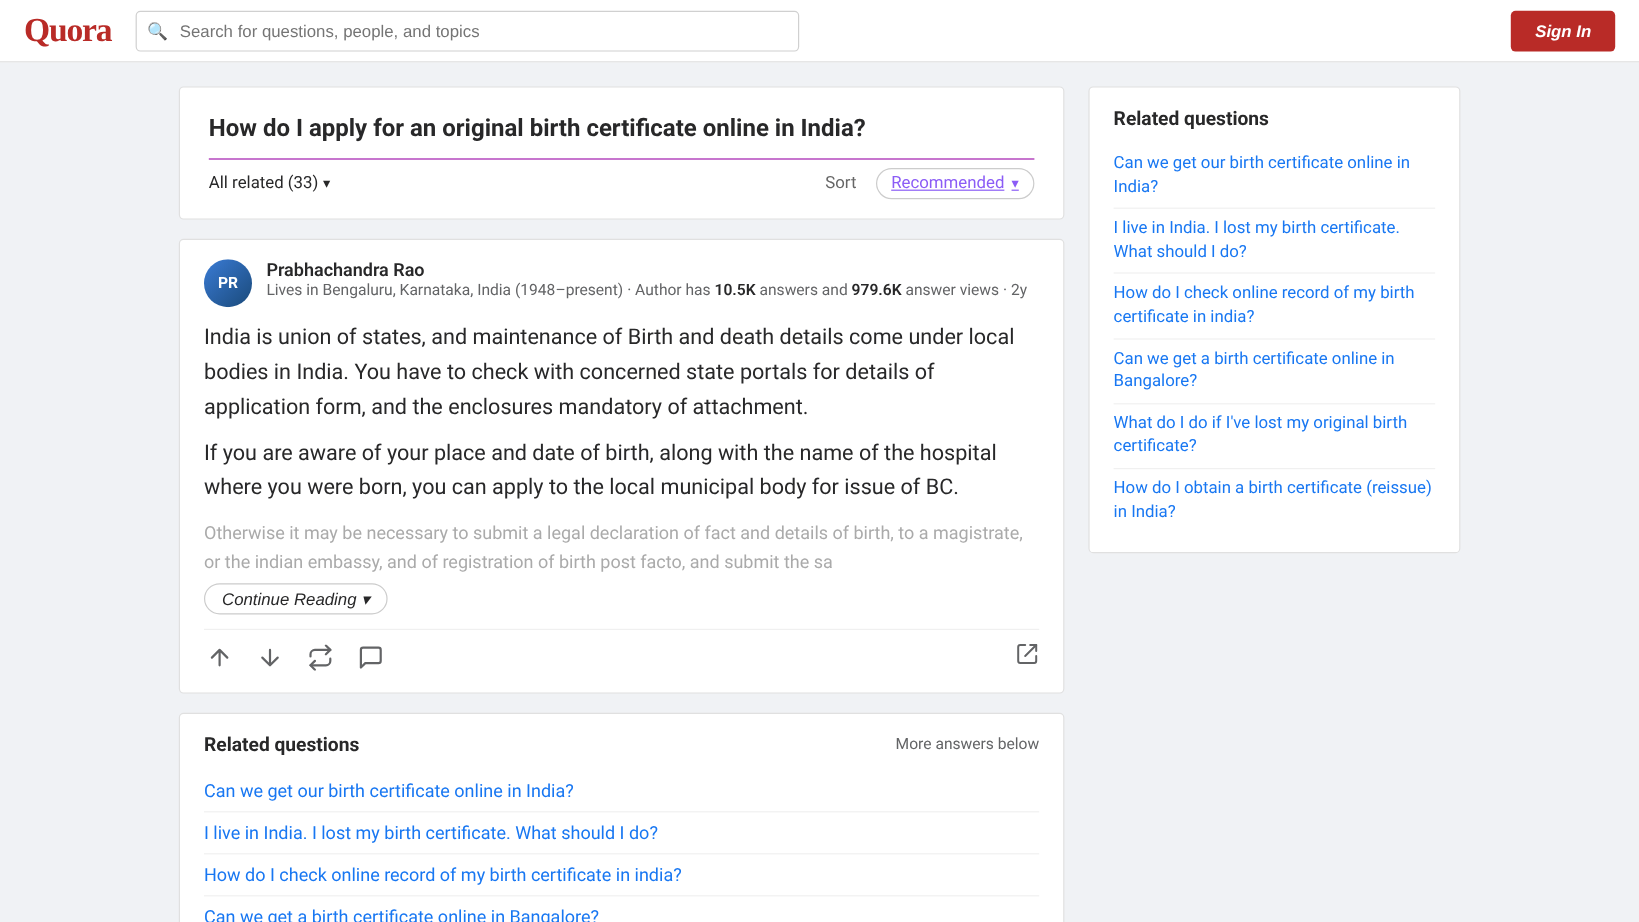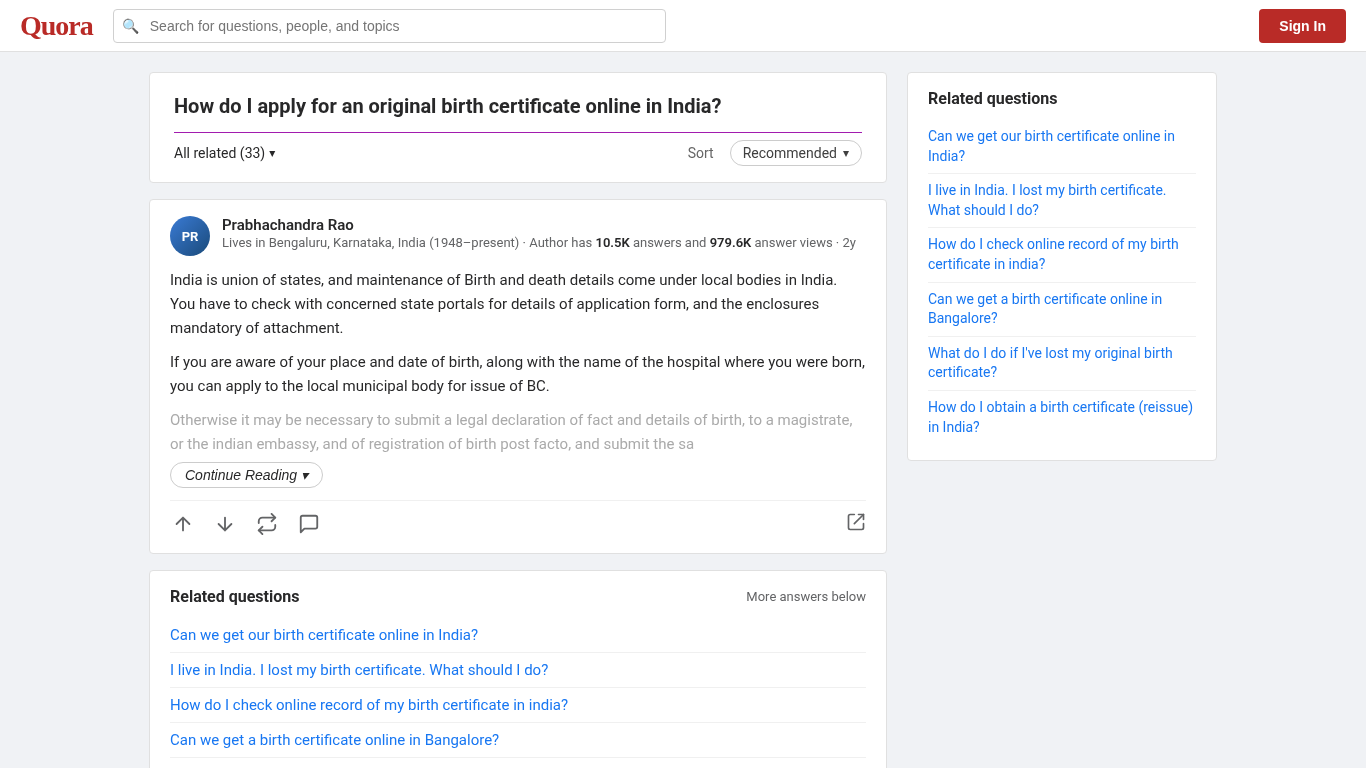--- a/index.html
+++ b/index.html
@@ -58,20 +58,21 @@
     .header-spacer { flex: 1; }
     .sign-in-btn {
       background: #b92b27;
       color: #fff;
       border: none;
       border-radius: 4px;
       padding: 9px 20px;
       font-size: 14px;
       font-weight: 600;
       cursor: pointer;
+      font-style: italic;
     }
 
     
     .page-body {
       max-width: 1100px;
       margin: 0 auto;
       padding: 20px 16px;
       display: flex;
       gap: 20px;
       align-items: flex-start;
@@ -121,23 +122,24 @@
       margin-right: 8px;
     }
     .sort-dropdown {
       display: flex;
       align-items: center;
       gap: 6px;
       border: 1px solid #ccc;
       border-radius: 20px;
       padding: 4px 12px;
       font-size: 14px;
-      color: #404040;
-      cursor: pointer;
-      background: #fff;
+      color: #8b5cf6;
+      cursor: pointer;
+      background: #fff;
+      text-decoration: underline;
     }
     .sort-dropdown .chevron { font-size: 12px; }
 
     
     .answer-card {
       background: #fff;
       border: 1px solid #e0e0e0;
       border-radius: 4px;
       padding: 16px 20px;
       margin-bottom: 0;
@@ -180,21 +182,21 @@
       color: #282829;
     }
     .author-bio {
       font-size: 13px;
       color: #636466;
       line-height: 1.4;
     }
     .author-bio strong { color: #282829; font-weight: 600; }
 
     .answer-text {
-      font-size: 15px;
+      font-size: 18px;
       color: #282829;
       line-height: 1.6;
       margin-bottom: 10px;
     }
     .answer-text p { margin-bottom: 10px; }
     .answer-faded {
       color: #aaa;
       font-size: 15px;
       line-height: 1.6;
       position: relative;

